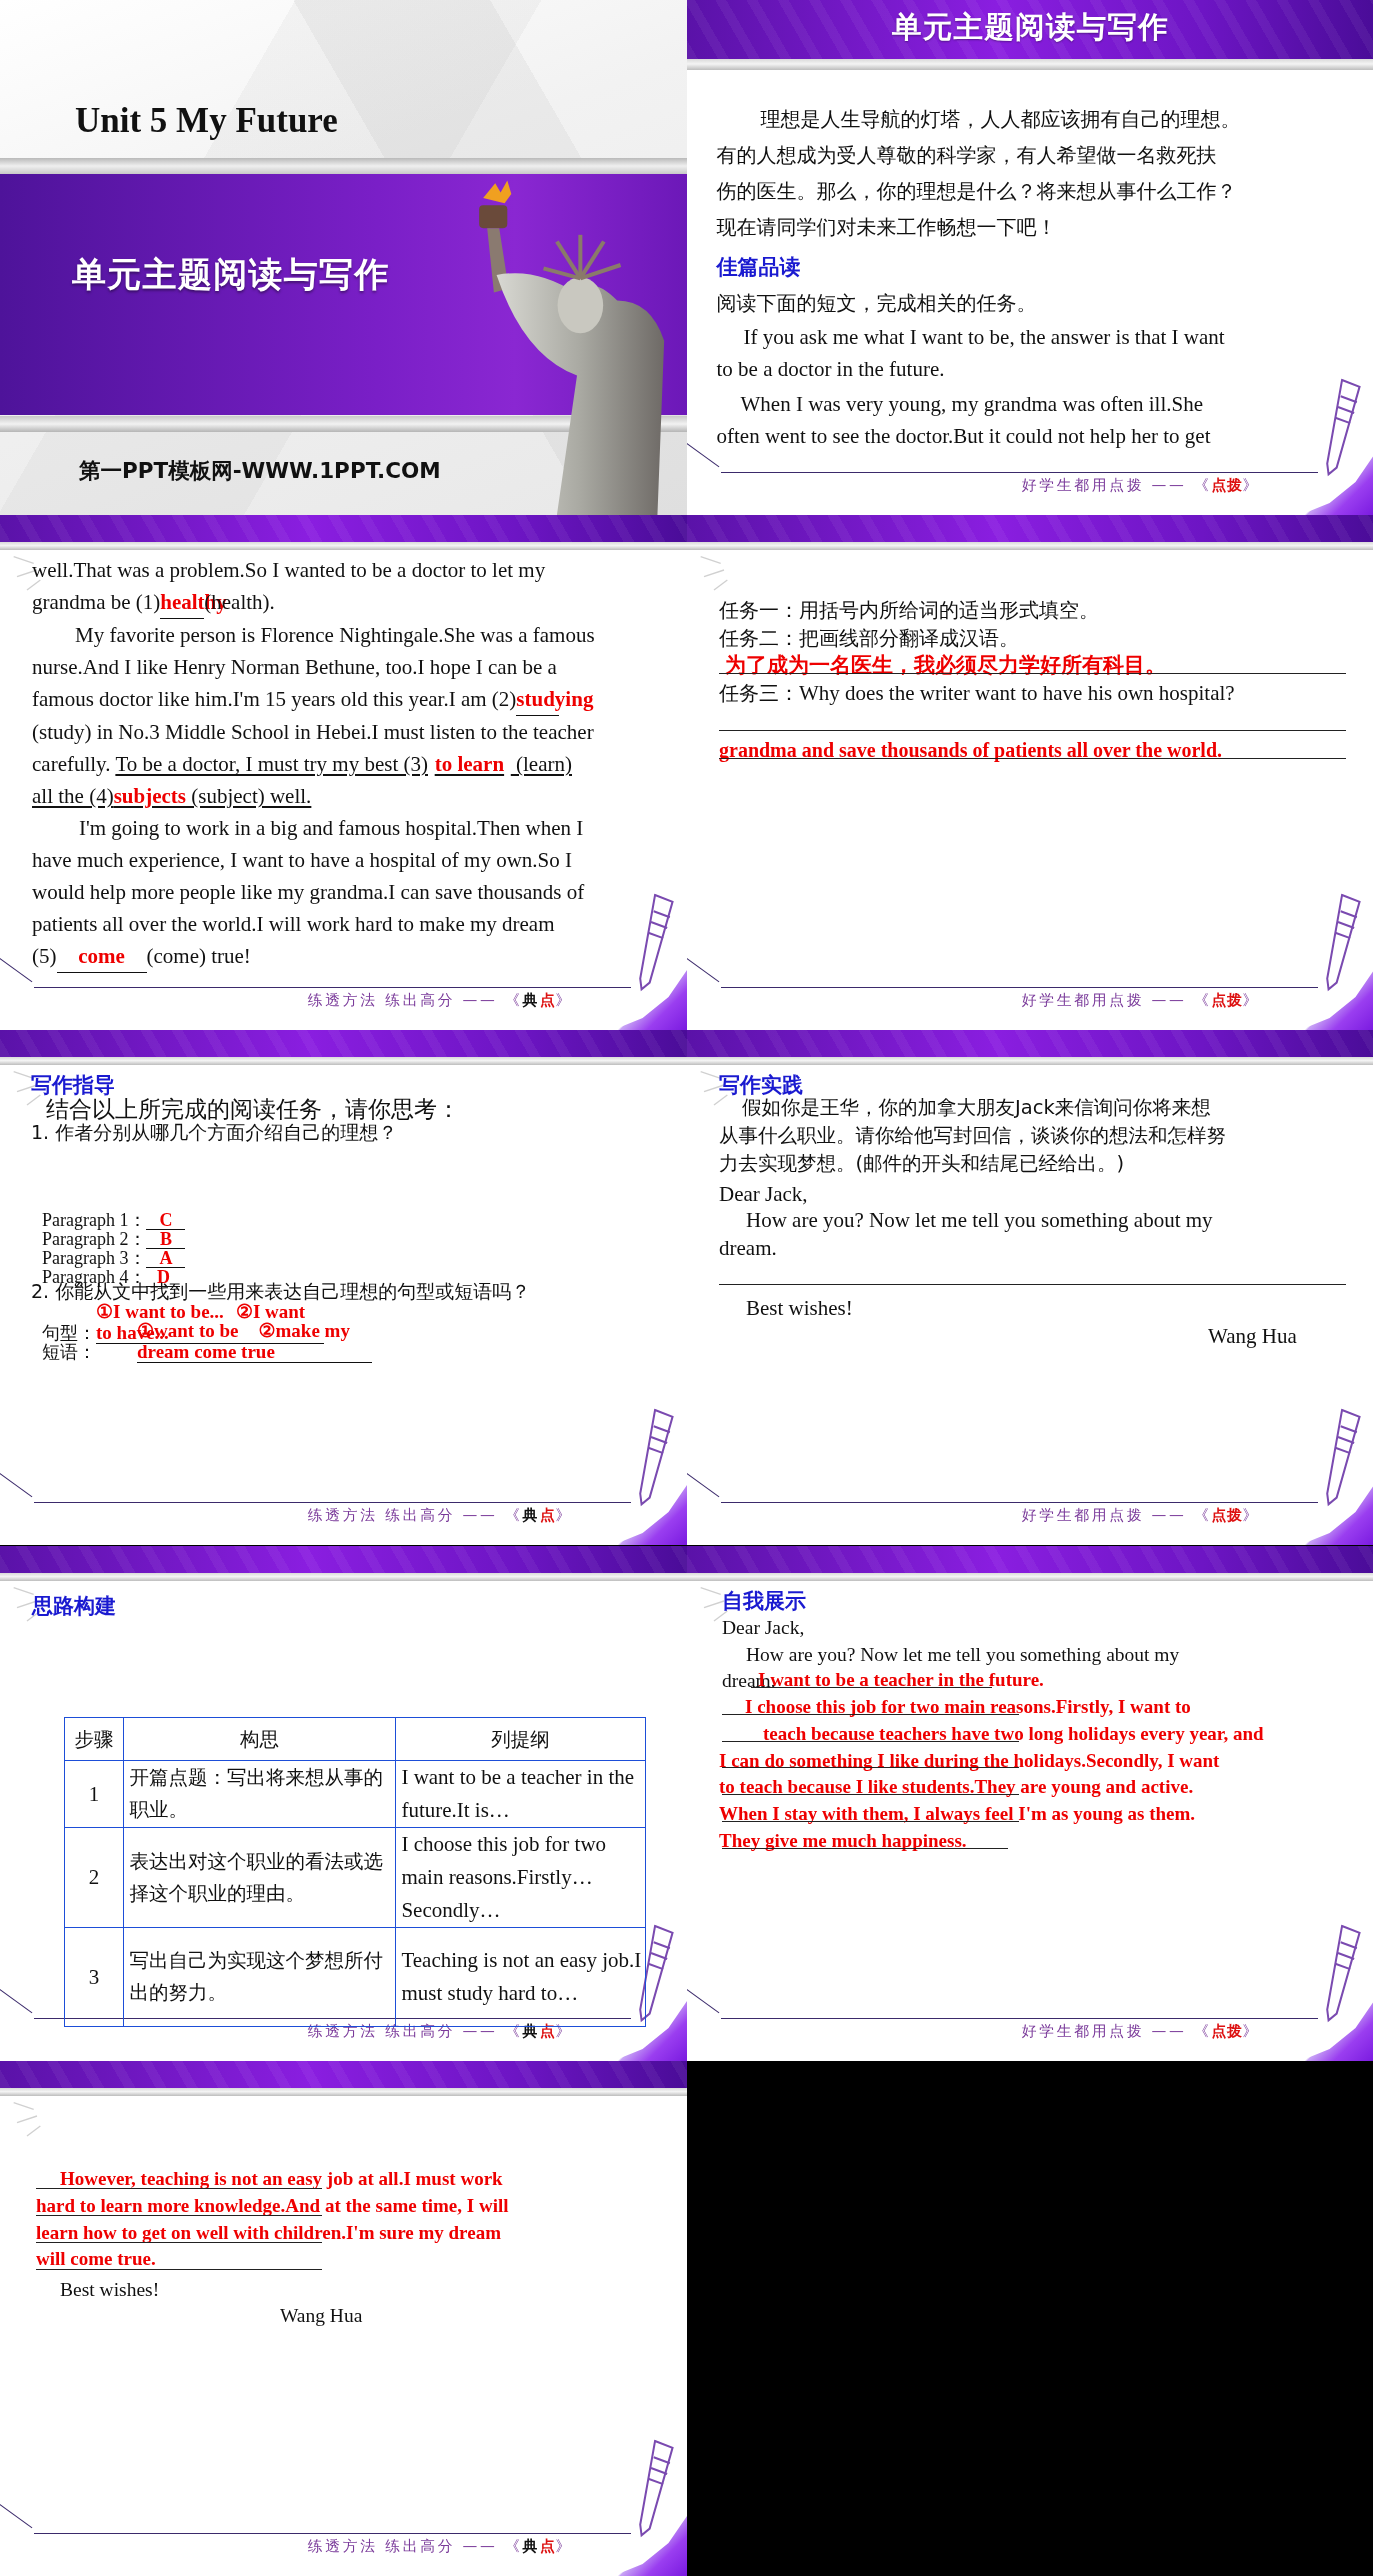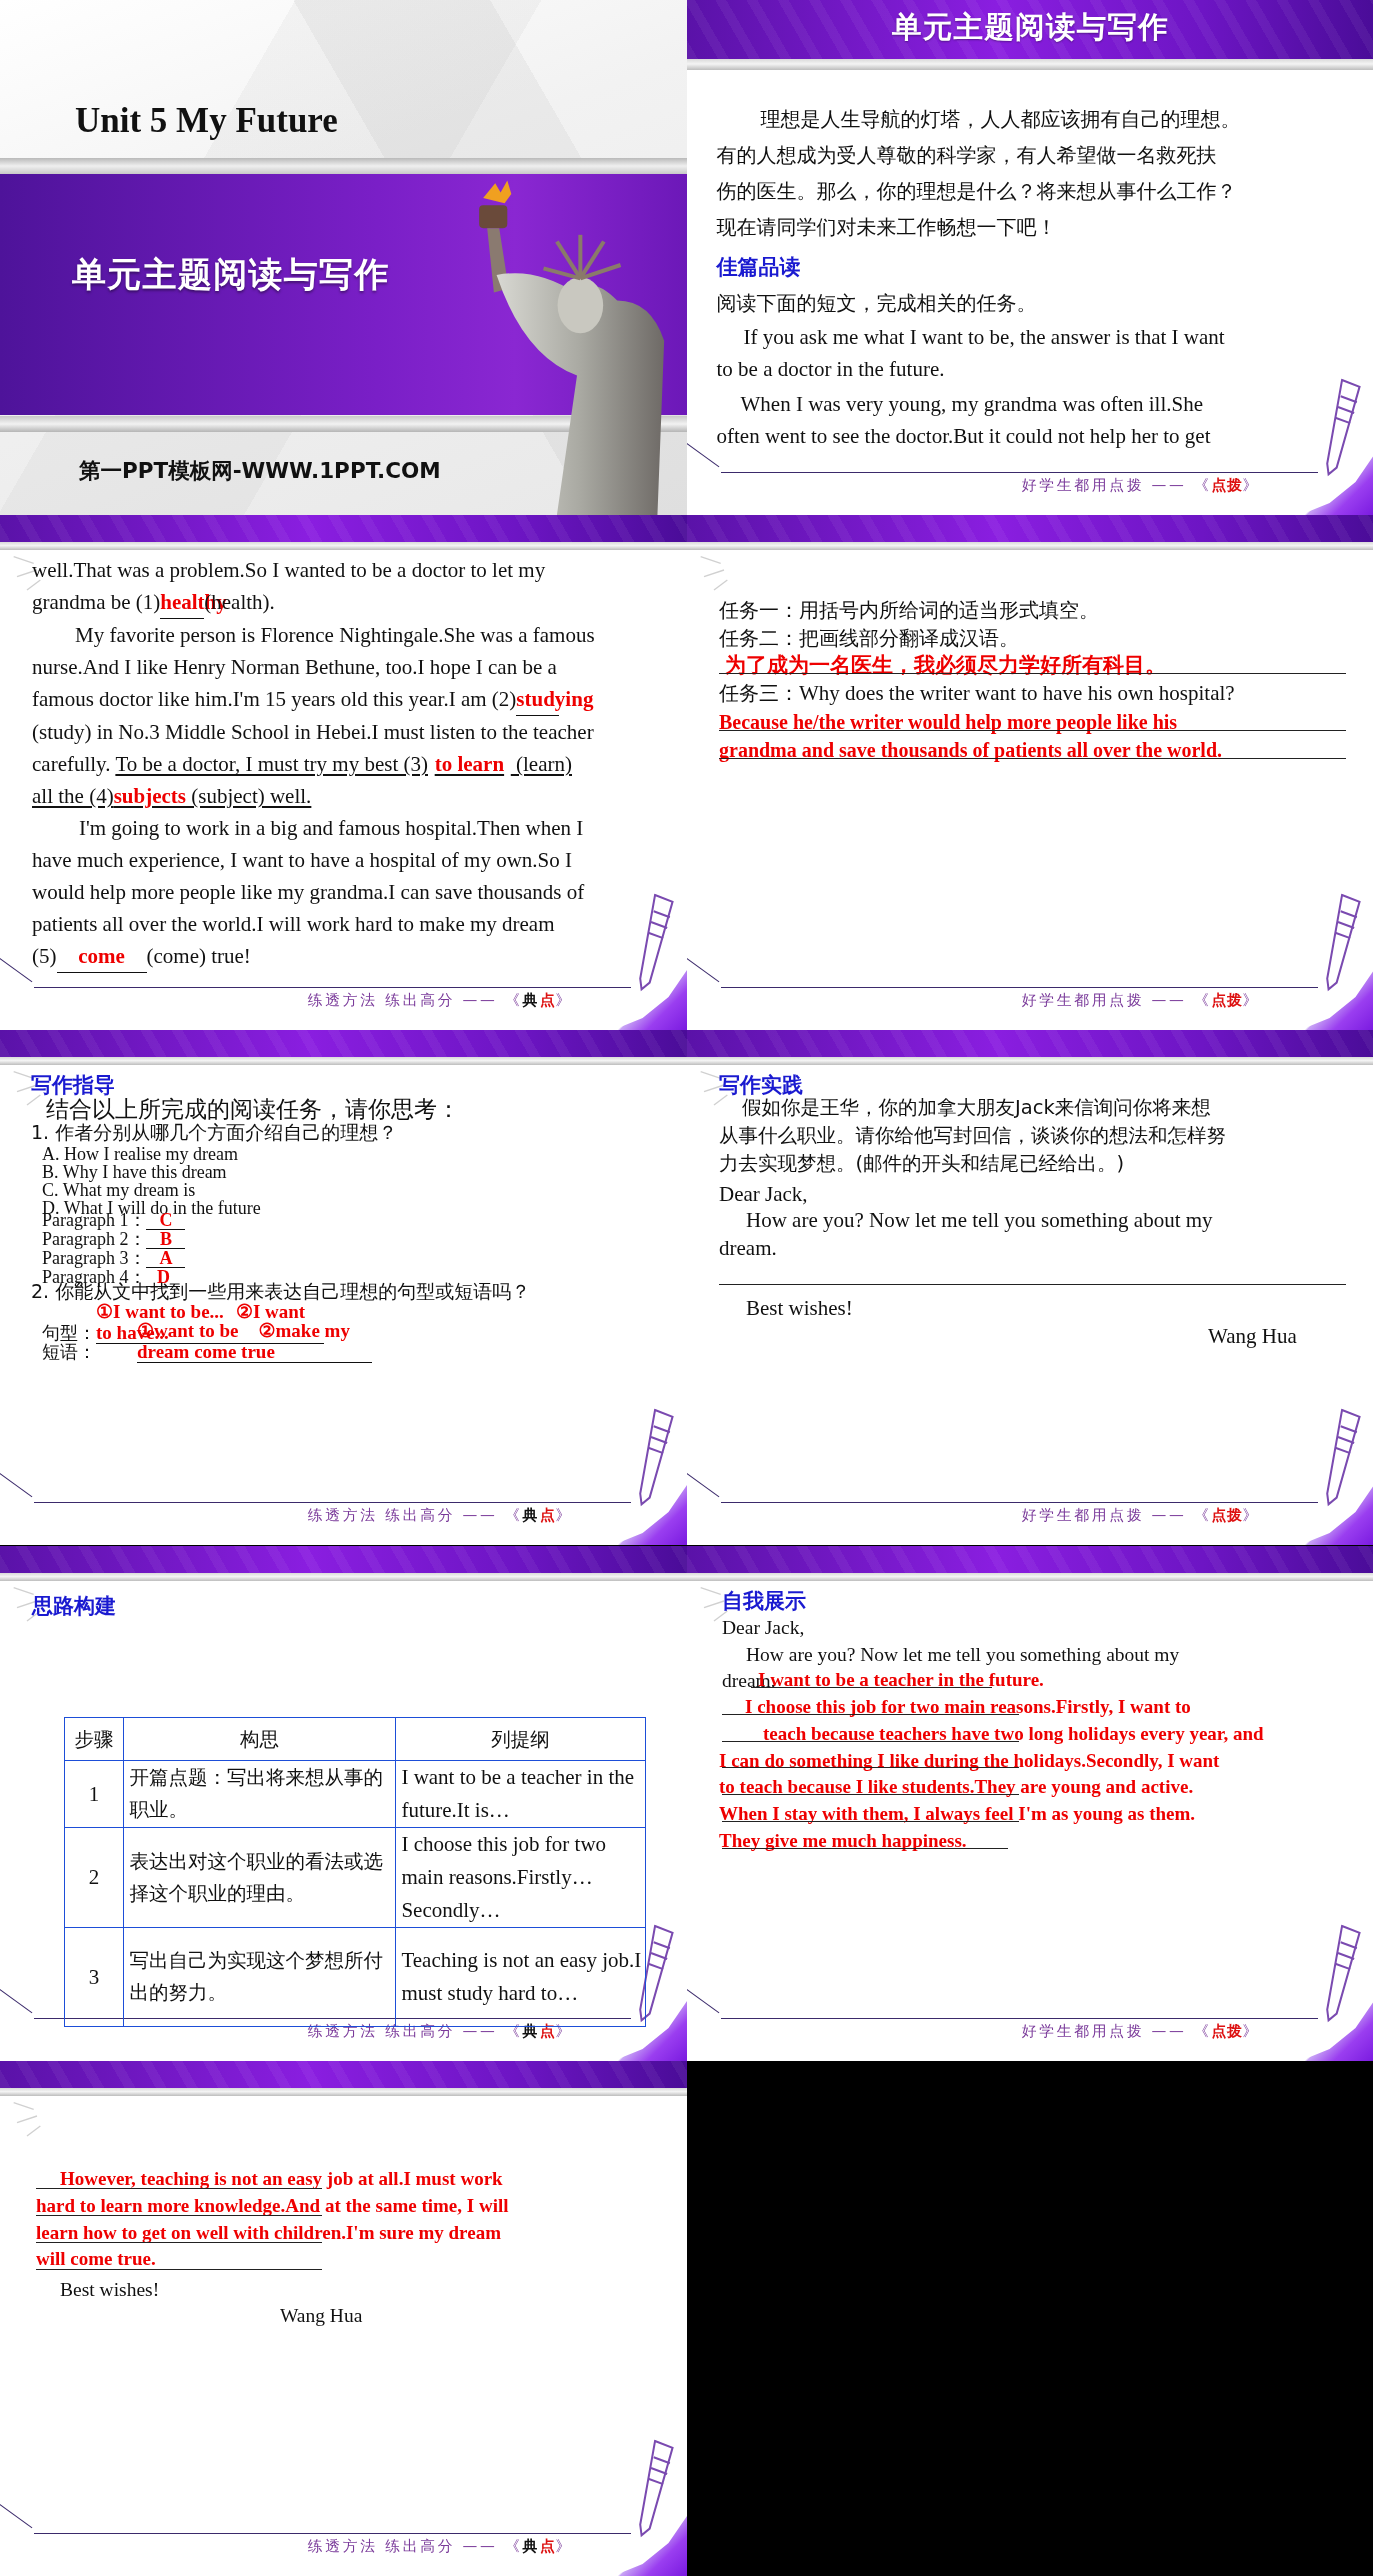--- a/index.html
+++ b/index.html
@@ -197,21 +197,20 @@
           <line x1="15" y1="40" x2="45" y2="30"></line>
           <line x1="30" y1="60" x2="50" y2="45"></line>
         </g>
       </svg>
 
     <div class="p cn" style="left:32px;top:79px;">任务一：用括号内所给词的适当形式填空。</div>
     <div class="p cn" style="left:32px;top:107px;">任务二：把画线部分翻译成汉语。</div>
     <div class="p cn red" style="left:38px;top:134px;font-size:21px;">为了成为一名医生，我必须尽力学好所有科目。</div>
     <div class="rule" style="left:32px;top:158px;width:627px;"></div>
     <div class="p" style="left:32px;top:162px;"><span class="cn">任务三：</span><span>Why does the writer want to have his own hospital?</span></div>
-    <div class="p red" style="left:32px;top:191px;font-size:20px;">Because he/the writer would help more people like his</div>
     <div class="rule" style="left:32px;top:215px;width:627px;"></div>
     <div class="p red" style="left:32px;top:219px;font-size:20px;">grandma and save thousands of patients all over the world.</div>
     <div class="rule" style="left:32px;top:243px;width:627px;"></div>
 
     <div class="bottom-diag"></div>
     <div class="bottom-line"></div>
     <div class="footer-text">
       <span>好学生都用点拨 —— 《</span><span class="brand">点拨</span><span>》</span>
     </div>
     <svg class="pen" viewBox="0 0 80 150">
@@ -230,26 +229,20 @@
         <g stroke="#aaa" stroke-width="2">
           <line x1="10" y1="10" x2="40" y2="20"></line>
           <line x1="15" y1="40" x2="45" y2="30"></line>
           <line x1="30" y1="60" x2="50" y2="45"></line>
         </g>
       </svg>
 
     <div class="p blue" style="left:31px;top:39px;">写作指导</div>
     <div class="p cn" style="left:46px;top:66px;line-height:27px;font-size:23px;">结合以上所完成的阅读任务，请你思考：</div>
     <div class="p cn" style="left:31px;top:89px;line-height:27px;font-size:19px;">1. 作者分别从哪几个方面介绍自己的理想？</div>
-    <div class="p" style="left:42px;top:115px;line-height:18px;font-size:18px;">
-      <div style="margin-bottom:0">A. How I realise my dream</div>
-      <div>B. Why I have this dream</div>
-      <div>C. What my dream is</div>
-      <div>D. What I will do in the future</div>
-    </div>
     <div class="p" style="left:42px;top:181px;line-height:18px;font-size:18px;">
       <div><span>Paragraph 1：</span><span class="blank" style="width:39px;"><span class="ans">C</span></span></div>
       <div><span>Paragraph 2：</span><span class="blank" style="width:39px;"><span class="ans">B</span></span></div>
       <div><span>Paragraph 3：</span><span class="blank" style="width:39px;"><span class="ans">A</span></span></div>
       <div><span>Paragraph 4：</span><span class="blank" style="width:34px;"><span class="ans">D</span></span></div>
     </div>
     <div class="p cn" style="left:31px;top:248px;line-height:27px;font-size:19px;">2. 你能从文中找到一些用来表达自己理想的句型或短语吗？</div>
     <div class="p" style="left:42px;top:271px;line-height:20px;">
       <span class="cn" style="font-size:18px">句型：</span><span class="blank" style="width:228px;text-align:left;"><span class="ans" style="font-size:19px">①I want to be...</span><span class="ans" style="font-size:19px;margin-left:12px">②I want to have...</span></span>
     </div>

